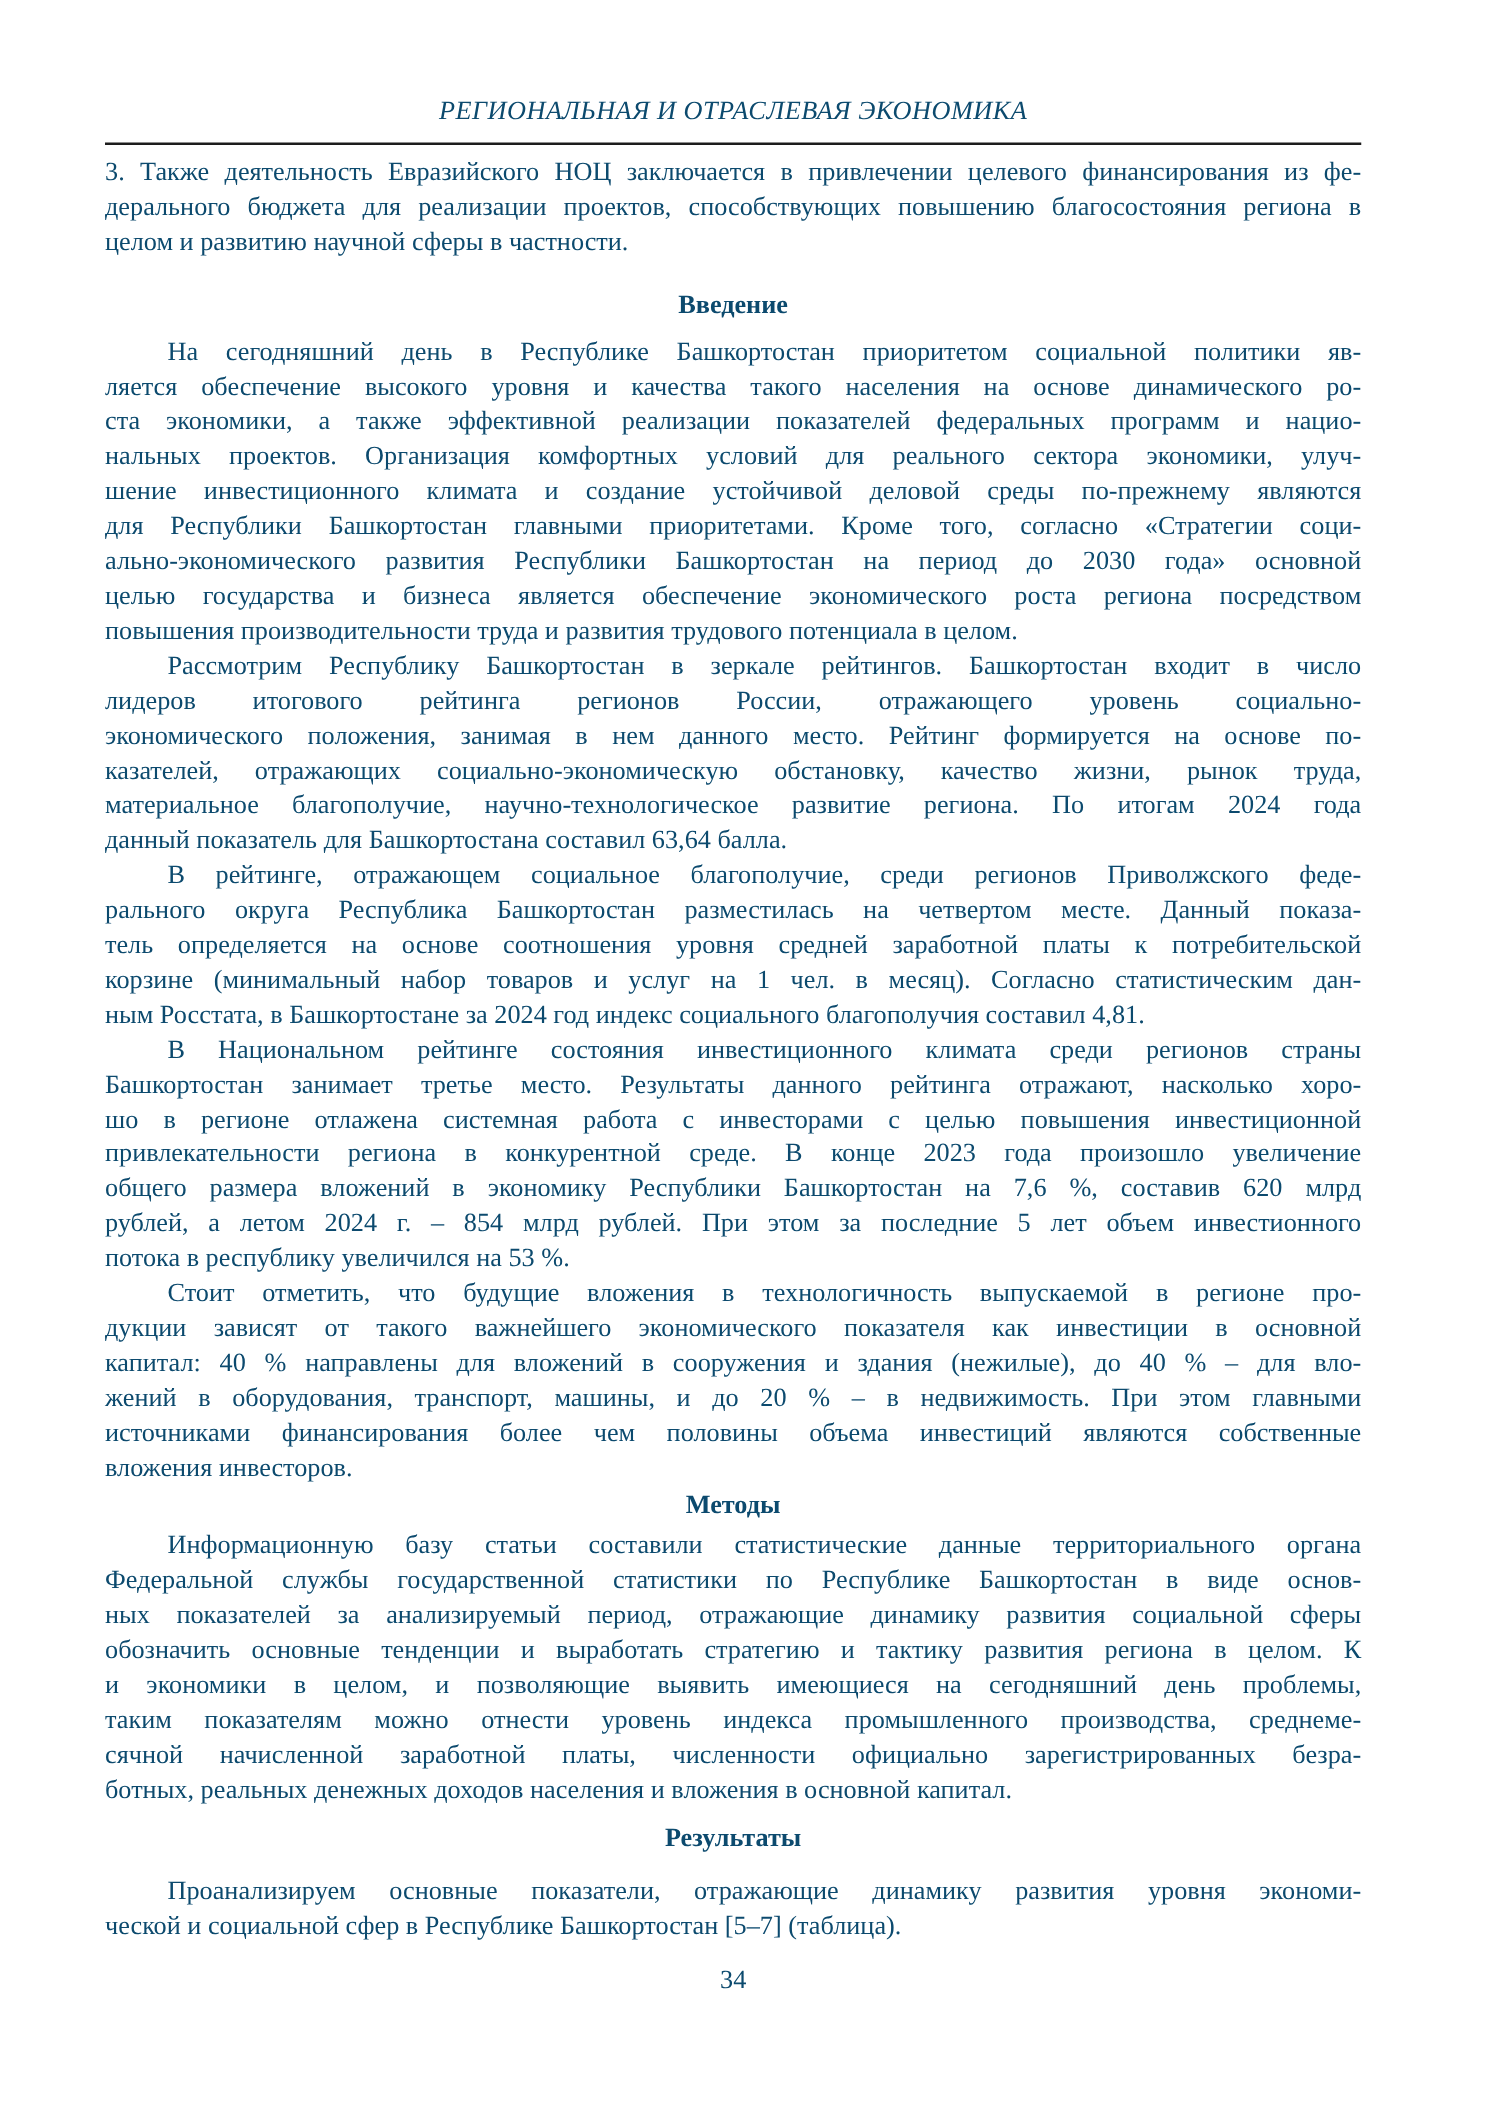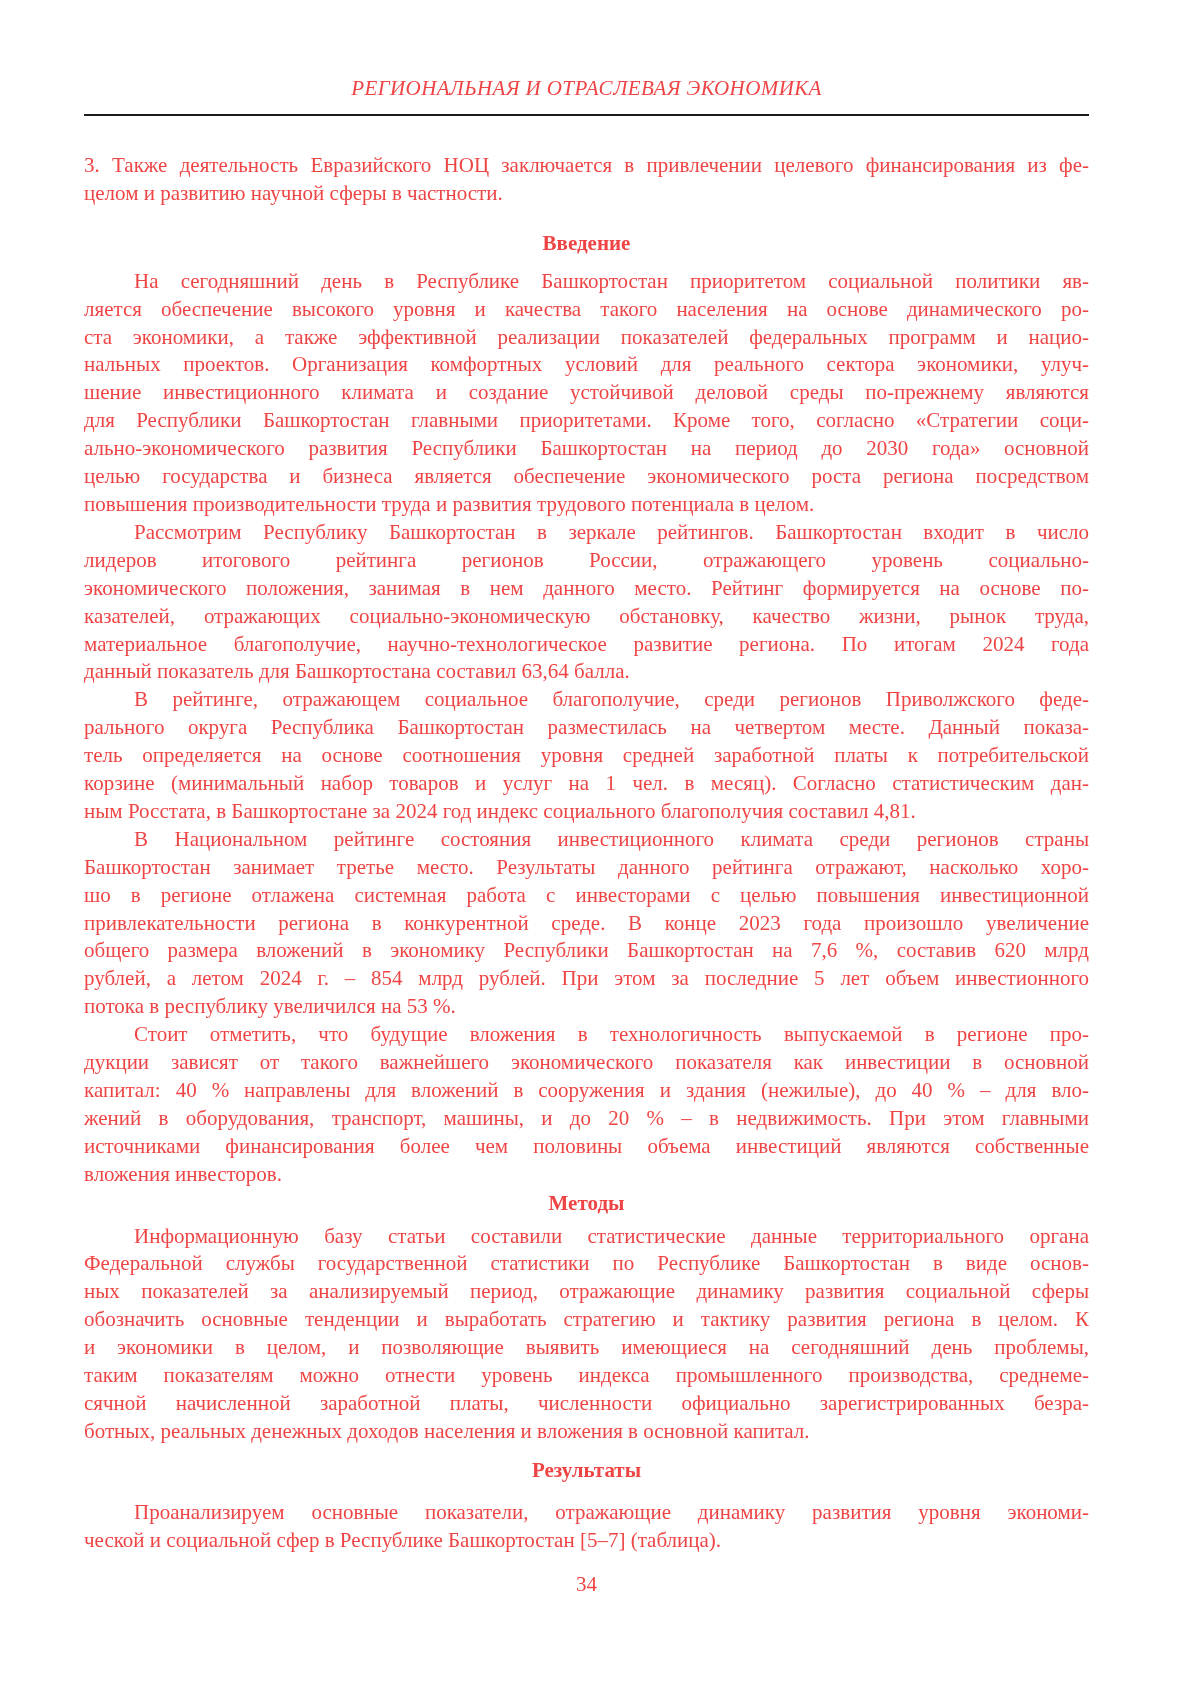--- a/index.html
+++ b/index.html
@@ -1,21 +1,21 @@
 <!DOCTYPE html>
 <html lang="ru"><head>
 <meta charset="utf-8">
 <style>
   html, body { margin: 0; padding: 0; background: #ffffff; }
   .page {
     position: relative;
     width: 1200px;
     height: 1698px;
     background: #ffffff;
-    color: #ef4444;
+    color: #0c4a6e;
     font-family: "Liberation Serif", "DejaVu Serif", serif;
     overflow: hidden;
   }
   .column {
     position: absolute;
     left: 84px;
     top: 0;
     width: 1005px;
   }
   .running-title {
@@ -27,21 +27,21 @@
     letter-spacing: 0.4px;
     white-space: nowrap;
   }
   .header-rule {
     margin-top: 14px;
     border: none;
     border-top: 2px solid #1c1c1c;
     height: 0;
   }
   .content {
-    margin-top: 36px;
+    margin-top: 8px;
     font-size: 21px;
     line-height: 27.9px;
     font-family: Liberation Serif, serif;
   }
   .paragraph { margin: 0; }
   .line {
     text-align: justify;
     text-align-last: justify;
   }
   .line.first { padding-left: 50px; }
@@ -65,20 +65,21 @@
 </head>
 <body>
 
 <div class="page">
   <div class="column">
     <div class="running-title">РЕГИОНАЛЬНАЯ И ОТРАСЛЕВАЯ ЭКОНОМИКА</div>
     <div class="header-rule"></div>
     <div class="content">
         <div class="paragraph">
           <div class="line">3. Также деятельность Евразийского НОЦ заключается в привлечении целевого финансирования из фе-</div>
+          <div class="line">дерального бюджета для реализации проектов, способствующих повышению благосостояния региона в</div>
           <div class="line last">целом и развитию научной сферы в частности.</div>
         </div>
         <div class="section-heading h0">Введение</div>
         <div class="paragraph">
           <div class="line first">На сегодняшний день в Республике Башкортостан приоритетом социальной политики яв-</div>
           <div class="line">ляется обеспечение высокого уровня и качества такого населения на основе динамического ро-</div>
           <div class="line">ста экономики, а также эффективной реализации показателей федеральных программ и нацио-</div>
           <div class="line">нальных проектов. Организация комфортных условий для реального сектора экономики, улуч-</div>
           <div class="line">шение инвестиционного климата и создание устойчивой деловой среды по-прежнему являются</div>
           <div class="line">для Республики Башкортостан главными приоритетами. Кроме того, согласно «Стратегии соци-</div>

